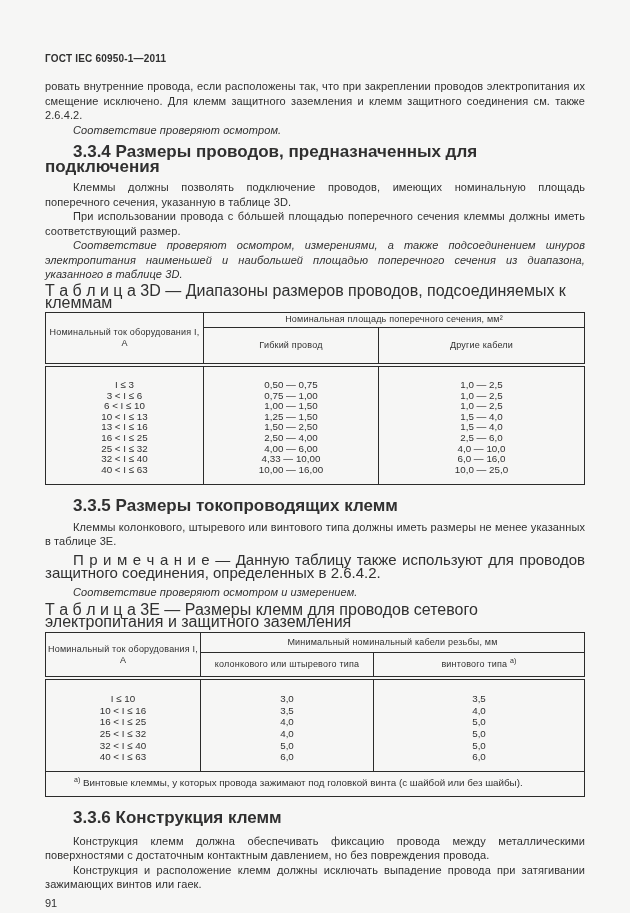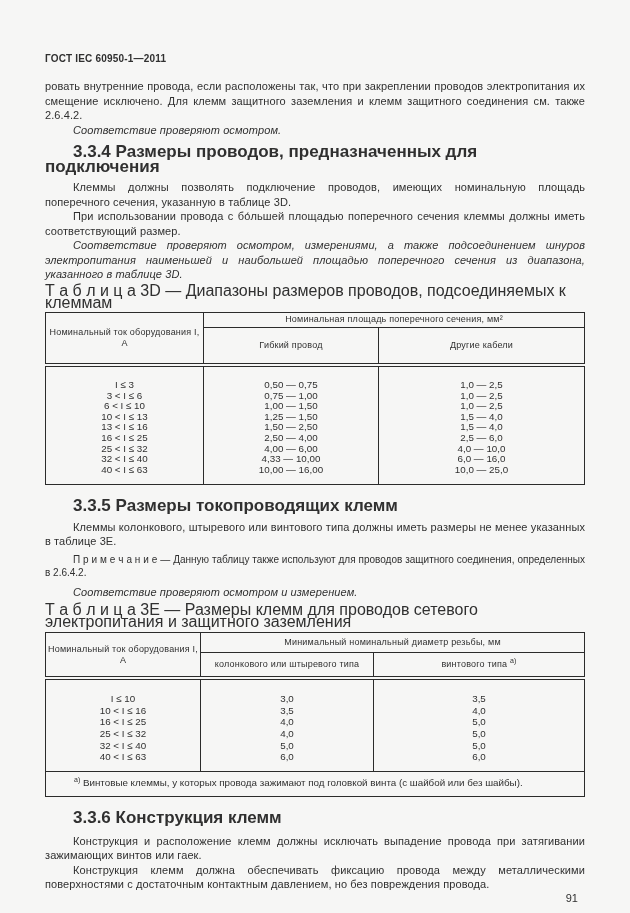--- a/index.html
+++ b/index.html
@@ -19,21 +19,21 @@
   .body { font-size: 11px; line-height: 14.5px; text-align: justify; letter-spacing: .1px; }
   .ind { text-indent: 28px; }
   .it { font-style: italic; }
   .first { margin-top: 14px; }
 
   .heading { font-size: 17px; font-weight: bold; text-indent: 28px; line-height: 14.5px; }
   .h334 { margin: 8px 0 6px; }
   .h335 { margin: 14px 0 6px; }
   .h336 { margin: 14px 0 8px; }
 
-  .note { font-size: 10px; line-height: 13px; text-indent: 28px; text-align: justify; margin-top: 4px; }
+  .note { font-size: 15px; line-height: 13px; text-indent: 28px; text-align: justify; margin-top: 4px; }
   .it335 { margin-top: 6px; }
 
   .tcap { font-size: 16px; line-height: 12px; margin: 3px 0 3px; }
   .tcap3e { margin: 5px 0 4px; }
 
   table.gtable { width: 100%; border-collapse: collapse; table-layout: fixed; border: 1.5px solid #2b2b2b; }
   .gtable td { padding: 0; text-align: center; vertical-align: middle;
                border-left: 1px solid #2b2b2b; border-right: 1px solid #2b2b2b; }
   .h { font-size: 9px; line-height: 11px; letter-spacing: .2px; }
   tr.hr1 { height: 15px; }
@@ -44,21 +44,21 @@
   .gtable tr.hr2 td, .gtable td.hc1 { border-bottom: 4px double #2b2b2b; }
   td.d { font-size: 9.8px; }
   .t3d td.d { line-height: 10.6px; }
   .t3e td.d { line-height: 11.7px; }
   tr.frst td { padding-top: 13px; }
   .t3d tr.lst td { padding-bottom: 9px; }
   .t3e tr.lst td { padding-bottom: 8px; }
   td.fnote { border-top: 1px solid #2b2b2b; text-align: left; font-size: 9.8px; line-height: 11px;
              padding: 5px 10px 8px 28px; }
   sup { font-size: 7px; vertical-align: super; line-height: 0; }
-  .pagenum { text-align: right; font-size: 11px; padding-right: 7px; }
+  .pagenum { font-size: 11px; margin-top: 5px; padding-right: 7px; }
 </style>
 </head>
 <body>
 
 <div class="page">
   <div class="content">
 
     <div class="doc-header">ГОСТ IEC 60950-1—2011</div>
 
     <p class="body first">ровать внутренние провода, если расположены так, что при закреплении проводов электропитания их смещение исключено. Для клемм защитного заземления и клемм защитного соединения см. также 2.6.4.2.</p>
@@ -141,21 +141,21 @@
     <div class="tcap tcap3e">Т а б л и ц а   3E — Размеры клемм для проводов сетевого электропитания и защитного заземления</div>
     <table class="gtable t3e">
       <colgroup>
           <col style="width:155px">
           <col style="width:173px">
           <col>
         </colgroup>
       <tbody>
           <tr class="hr1">
         <td class="h hc1" rowspan="2">Номинальный ток оборудования I, А</td>
-        <td class="h hspan" colspan="2">Минимальный номинальный диаметр резьбы, мм</td>
+        <td class="h hspan" colspan="2">Минимальный номинальный кабели резьбы, мм</td>
       </tr>
       <tr class="hr2">
         <td class="h">колонкового или штыревого типа</td>
         <td class="h"><span>винтового типа </span><sup>а)</sup></td>
       </tr>
       <tr class="frst">
             <td class="d">I ≤ 10</td>
             <td class="d">3,0</td>
             <td class="d">3,5</td>
           </tr>
@@ -184,19 +184,19 @@
             <td class="d">6,0</td>
             <td class="d">6,0</td>
           </tr>
       <tr>
         <td class="fnote" colspan="3"><sup>а)</sup><span> Винтовые клеммы, у которых провода зажимают под головкой винта (с шайбой или без шайбы).</span></td>
       </tr>
     </tbody>
       </table>
 
     <p class="heading h336">3.3.6 Конструкция клемм</p>
+    <p class="body ind">Конструкция клемм должна обеспечивать фиксацию провода между металлическими поверхностями с достаточным контактным давлением, но без повреждения провода.</p>
     <p class="body ind">Конструкция и расположение клемм должны исключать выпадение провода при затягивании зажимающих винтов или гаек.</p>
-    <p class="body ind">Конструкция клемм должна обеспечивать фиксацию провода между металлическими поверхностями с достаточным контактным давлением, но без повреждения провода.</p>
 
     <div class="pagenum">91</div>
 
   </div>
 </div>
 
 </body></html>

